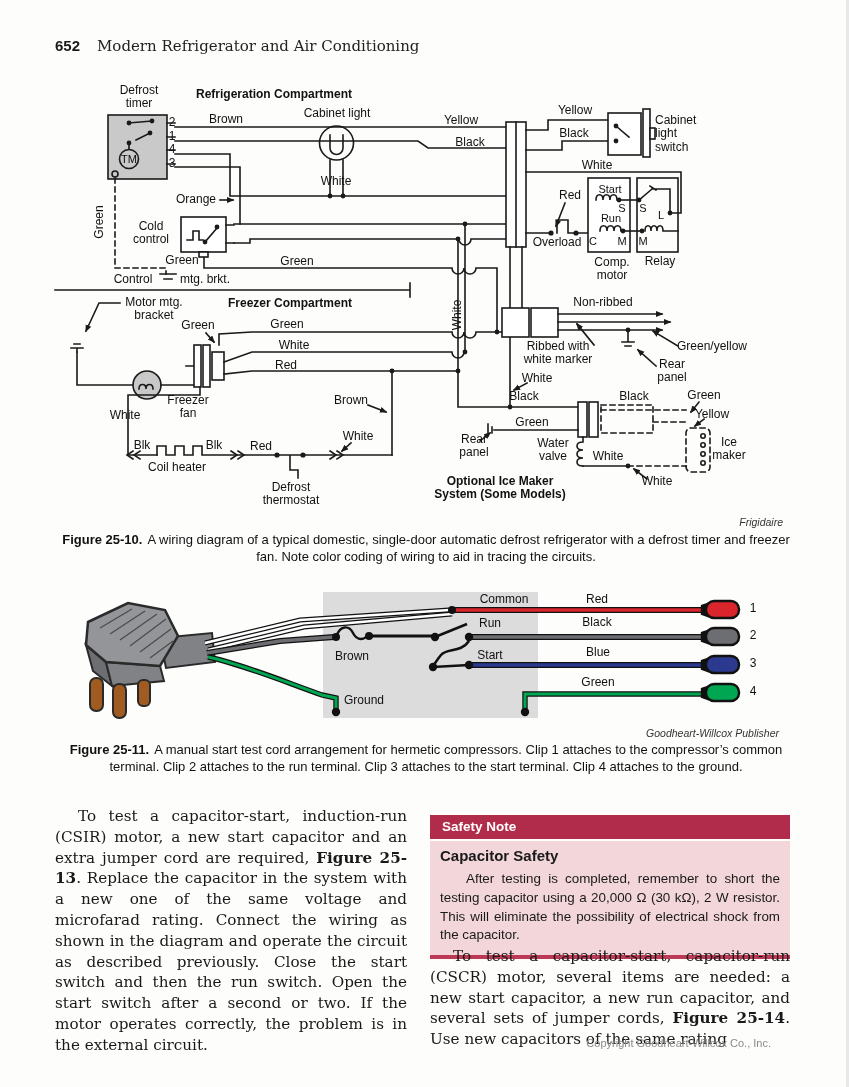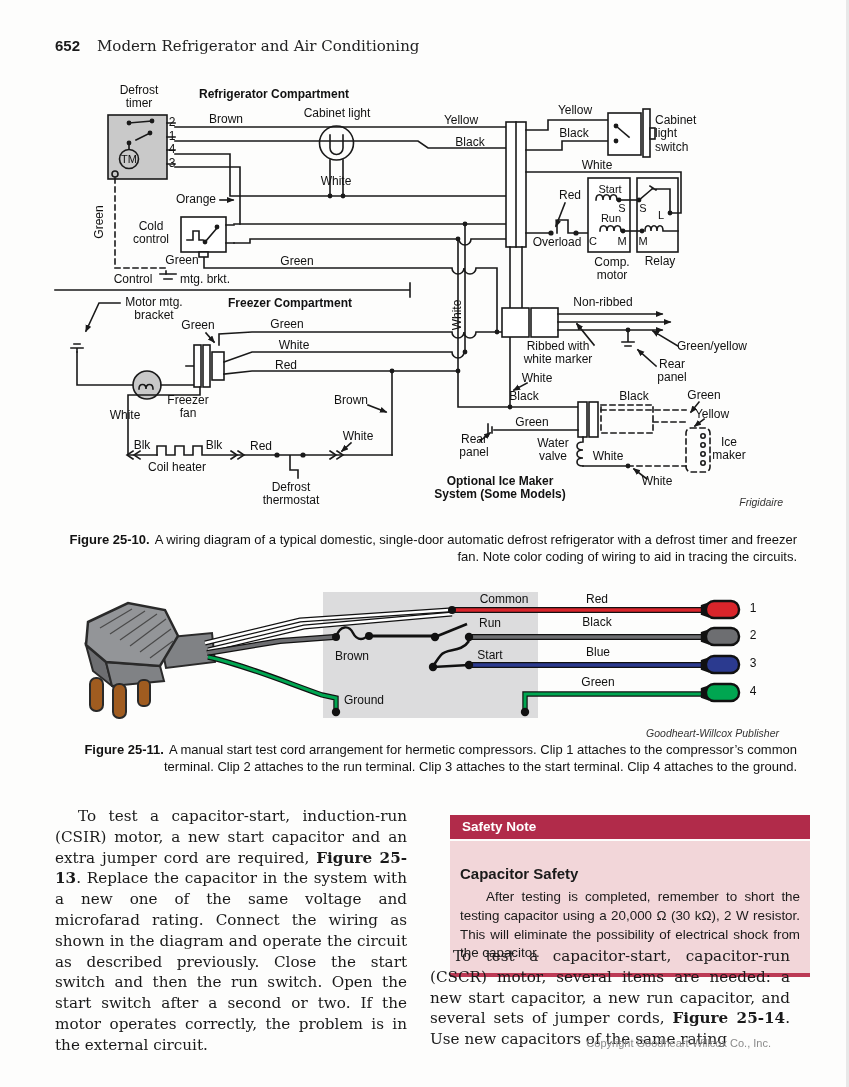--- a/index.html
+++ b/index.html
@@ -8,29 +8,29 @@
   svg.art{position:absolute;left:0;top:0;pointer-events:none}
   .lbl{position:absolute;font:12px/1.12 "Liberation Sans",sans-serif;color:#111;
        transform:translate(-50%,-50%);text-align:center;white-space:pre-line;pointer-events:none}
   .b{font-weight:bold}
   .rot{transform:translate(-50%,-50%) rotate(-90deg)}
   .la{transform:translate(0,-50%);text-align:left}
   .sm{font-size:11px}
   .hdr-num{position:absolute;left:55px;top:37px;font:bold 15px "Liberation Sans",sans-serif}
   .hdr-title{position:absolute;left:97px;top:37px;font:15px "DejaVu Serif",serif;color:#222}
   .credit{position:absolute;font:italic 10.5px "Liberation Sans",sans-serif;color:#333}
-  .caption{position:absolute;left:55px;width:742px;font:13px/1.32 "Liberation Sans",sans-serif;color:#111;text-align:right}
+  .caption{position:absolute;left:55px;width:742px;font:13px/1.32 "Liberation Sans",sans-serif;color:#111;text-align:center}
   .caption .capb{font-weight:bold;margin-right:5px}
   .bodycol{position:absolute;font:15.2px/20.8px "DejaVu Serif",serif;color:#191919;text-align:justify}
   .bodycol p{margin:0}
   .bodycol p.ind{text-indent:23px}
-  .safety{position:absolute;left:450px;top:815px;width:360px}
+  .safety{position:absolute;left:430px;top:815px;width:360px}
   .safety .shead{color:#fff;font:bold 13.5px "Liberation Sans",sans-serif;padding:4px 12px 5px}
   .safety .sbody{margin-top:2px;padding:6px 10px 10px}
-  .safety .stitle{font:bold 15px "Liberation Sans",sans-serif;margin:18px 0 6px}
+  .safety .stitle{font:bold 15px "Liberation Sans",sans-serif;margin:0 0 6px}
   .safety .stext{font:13.4px/1.4 "Liberation Sans",sans-serif;text-align:justify;text-indent:26px;margin:0}
   .safety .srule{height:4px;margin-top:0}
   .footer{position:absolute;right:75px;top:1037px;font:11px "Liberation Sans",sans-serif;color:#8a8a8a}
 </style>
 </head>
 <body>
 
 <div class="page">
 
   <span class="hdr-num">652</span>
@@ -247,21 +247,21 @@
         <path d="M702,661 l6,-2 v12 l-6,-2 z" fill="#111"></path>
         <rect x="706" y="656" width="33" height="17" rx="8" fill="#2b3a8f"></rect>
         <path d="M702,689 l6,-2 v12 l-6,-2 z" fill="#111"></path>
         <rect x="706" y="684" width="33" height="17" rx="8" fill="#00a651"></rect>
       </g>
     </g>
   </svg>
 
   <span class="lbl" style="left:139px;top:97px">Defrost
 timer</span>
-  <span class="lbl b" style="left:274px;top:95px">Refrigerator Compartment</span>
+  <span class="lbl b" style="left:274px;top:95px">Refrigeration Compartment</span>
   <span class="lbl" style="left:337px;top:114px">Cabinet light</span>
   <span class="lbl" style="left:226px;top:120px">Brown</span>
   <span class="lbl" style="left:172px;top:123px">2</span>
   <span class="lbl" style="left:172px;top:137px">1</span>
   <span class="lbl" style="left:172px;top:150px">4</span>
   <span class="lbl" style="left:172px;top:164px">3</span>
   <span class="lbl sm" style="left:129px;top:159px">TM</span>
   <span class="lbl" style="left:461px;top:121px">Yellow</span>
   <span class="lbl" style="left:470px;top:143px">Black</span>
   <span class="lbl" style="left:575px;top:111px">Yellow</span>
@@ -327,21 +327,21 @@
 panel</span>
   <span class="lbl" style="left:553px;top:450px">Water
 valve</span>
   <span class="lbl" style="left:608px;top:457px">White</span>
   <span class="lbl" style="left:729px;top:449px">Ice
 maker</span>
   <span class="lbl" style="left:657px;top:482px">White</span>
   <span class="lbl b" style="left:500px;top:488px">Optional Ice Maker
 System (Some Models)</span>
 
-  <span class="credit" style="right:63px;top:496px">Frigidaire</span>
+  <span class="credit" style="right:63px;top:516px">Frigidaire</span>
   <div class="caption" style="top:531px"><span class="capb">Figure 25-10.</span><span>A wiring diagram of a typical domestic, single-door automatic defrost refrigerator with a defrost timer and freezer fan. Note color coding of wiring to aid in tracing the circuits.</span></div>
 
   <span class="lbl" style="left:504px;top:600px">Common</span>
   <span class="lbl" style="left:597px;top:600px">Red</span>
   <span class="lbl" style="left:490px;top:624px">Run</span>
   <span class="lbl" style="left:597px;top:623px">Black</span>
   <span class="lbl" style="left:490px;top:656px">Start</span>
   <span class="lbl" style="left:598px;top:653px">Blue</span>
   <span class="lbl" style="left:598px;top:683px">Green</span>
   <span class="lbl" style="left:352px;top:657px">Brown</span>

